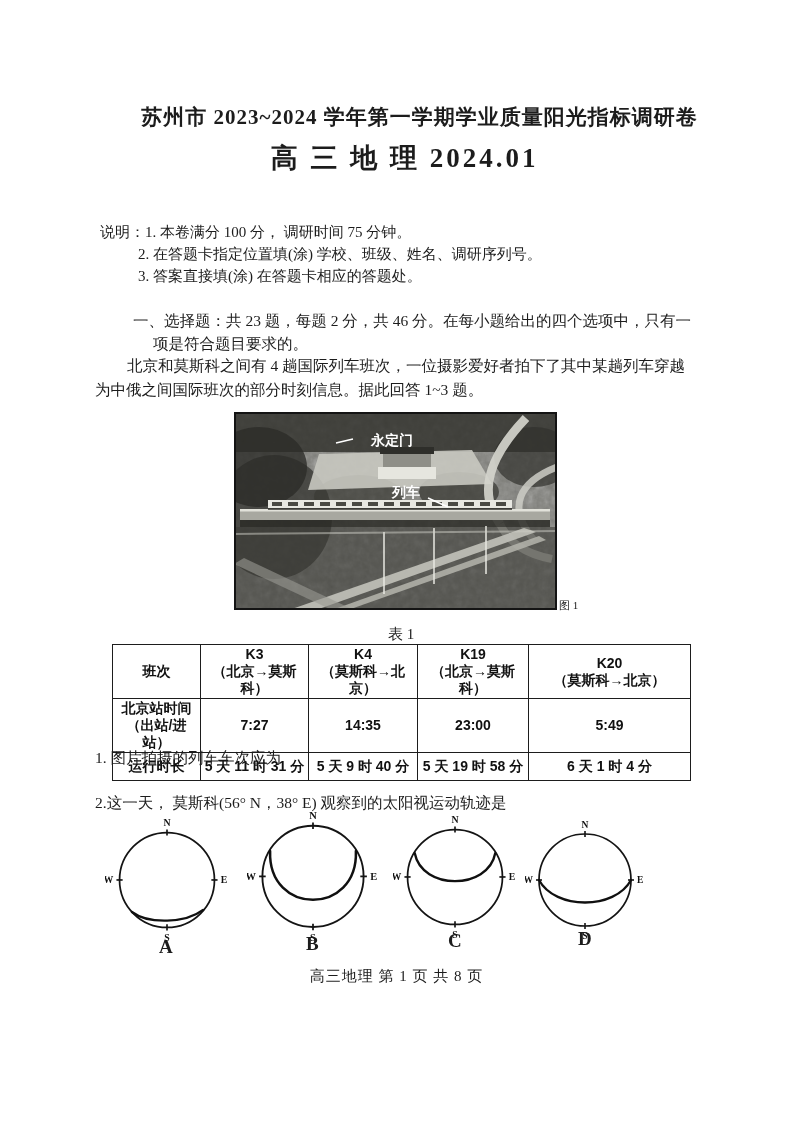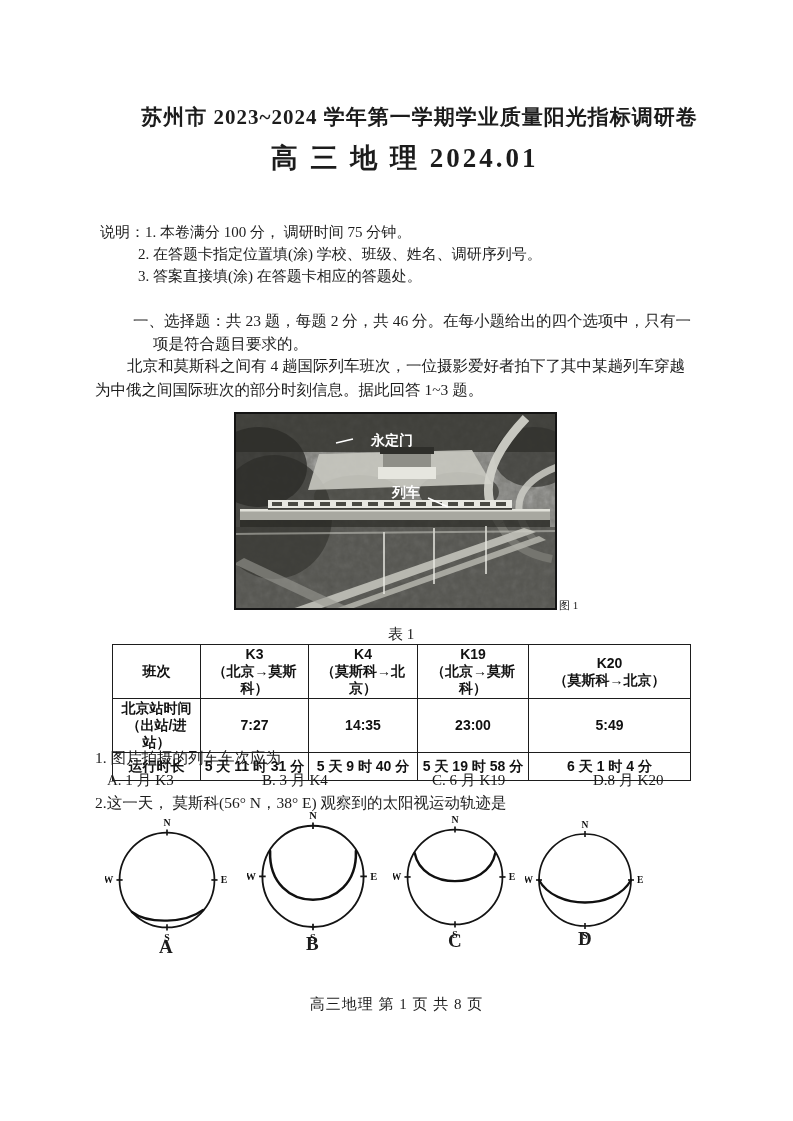--- a/index.html
+++ b/index.html
@@ -30,21 +30,21 @@
   .q-line{left:95px;font-size:15.5px;}
   .opt-row{top:771px;left:0;width:100%;height:22px;font-size:15px;}
   .opt-row span{position:absolute;top:0;}
   .sun-diagram{position:absolute;}
   .sun-diagram .horizon{fill:none;stroke:#141414;stroke-width:1.7;}
   .sun-diagram .sunpath{fill:none;stroke:#101010;stroke-width:2.3;stroke-linecap:round;}
   .sun-diagram .tick{stroke:#141414;stroke-width:1.6;}
   .sun-diagram text{font-family:"Liberation Serif", serif;font-weight:bold;
     font-size:9.5px;fill:#111;}
   .diag-letter{font-size:19px;font-weight:bold;font-family:"Liberation Serif", serif;}
-  .footer{top:995px;left:0;width:100%;text-align:center;font-size:15px;letter-spacing:1px;}
+  .footer{top:967px;left:0;width:100%;text-align:center;font-size:15px;letter-spacing:1px;}
   .photo svg text{font-family:"Liberation Sans", sans-serif;font-weight:bold;}
 </style>
 </head>
 <body>
 
 <div class="page">
 
   <div class="abs doc-title">苏州市 2023~2024 学年第一学期学业质量阳光指标调研卷</div>
   <div class="abs doc-subtitle">高 三 地 理 2024.01</div>
 
@@ -177,26 +177,20 @@
       <td>5 天 11 时 31 分</td>
       <td>5 天 9 时 40 分</td>
       <td>5 天 19 时 58 分</td>
       <td>6 天 1 时 4 分</td>
     </tr>
   </tbody>
     </table>
 
   <div class="abs q-line" style="top:748px">1. 图片拍摄的列车车次应为</div>
 
-  <div class="abs opt-row">
-    <span style="left:107px">A. 1 月 K3</span>
-    <span style="left:262px">B. 3 月 K4</span>
-    <span style="left:432px">C. 6 月 K19</span>
-    <span style="left:593px">D.8 月 K20</span>
-  </div>
 
   <div class="abs q-line" style="top:793px">2.这一天， 莫斯科(56° N，38° E) 观察到的太阳视运动轨迹是</div>
 
   <svg class="sun-diagram" style="top:816px;left:105px" width="124" height="130" viewBox="0 0 120 126">
     <circle class="horizon" cx="60" cy="62" r="46"></circle>
     <line class="tick" x1="60" y1="13" x2="60" y2="19"></line>
     <line class="tick" x1="103" y1="62" x2="109" y2="62"></line>
     <line class="tick" x1="60" y1="105" x2="60" y2="111"></line>
     <line class="tick" x1="11" y1="62" x2="17" y2="62"></line>
     <path class="sunpath" d="M 26 93 C 42 105 78 104 95 91"></path>

